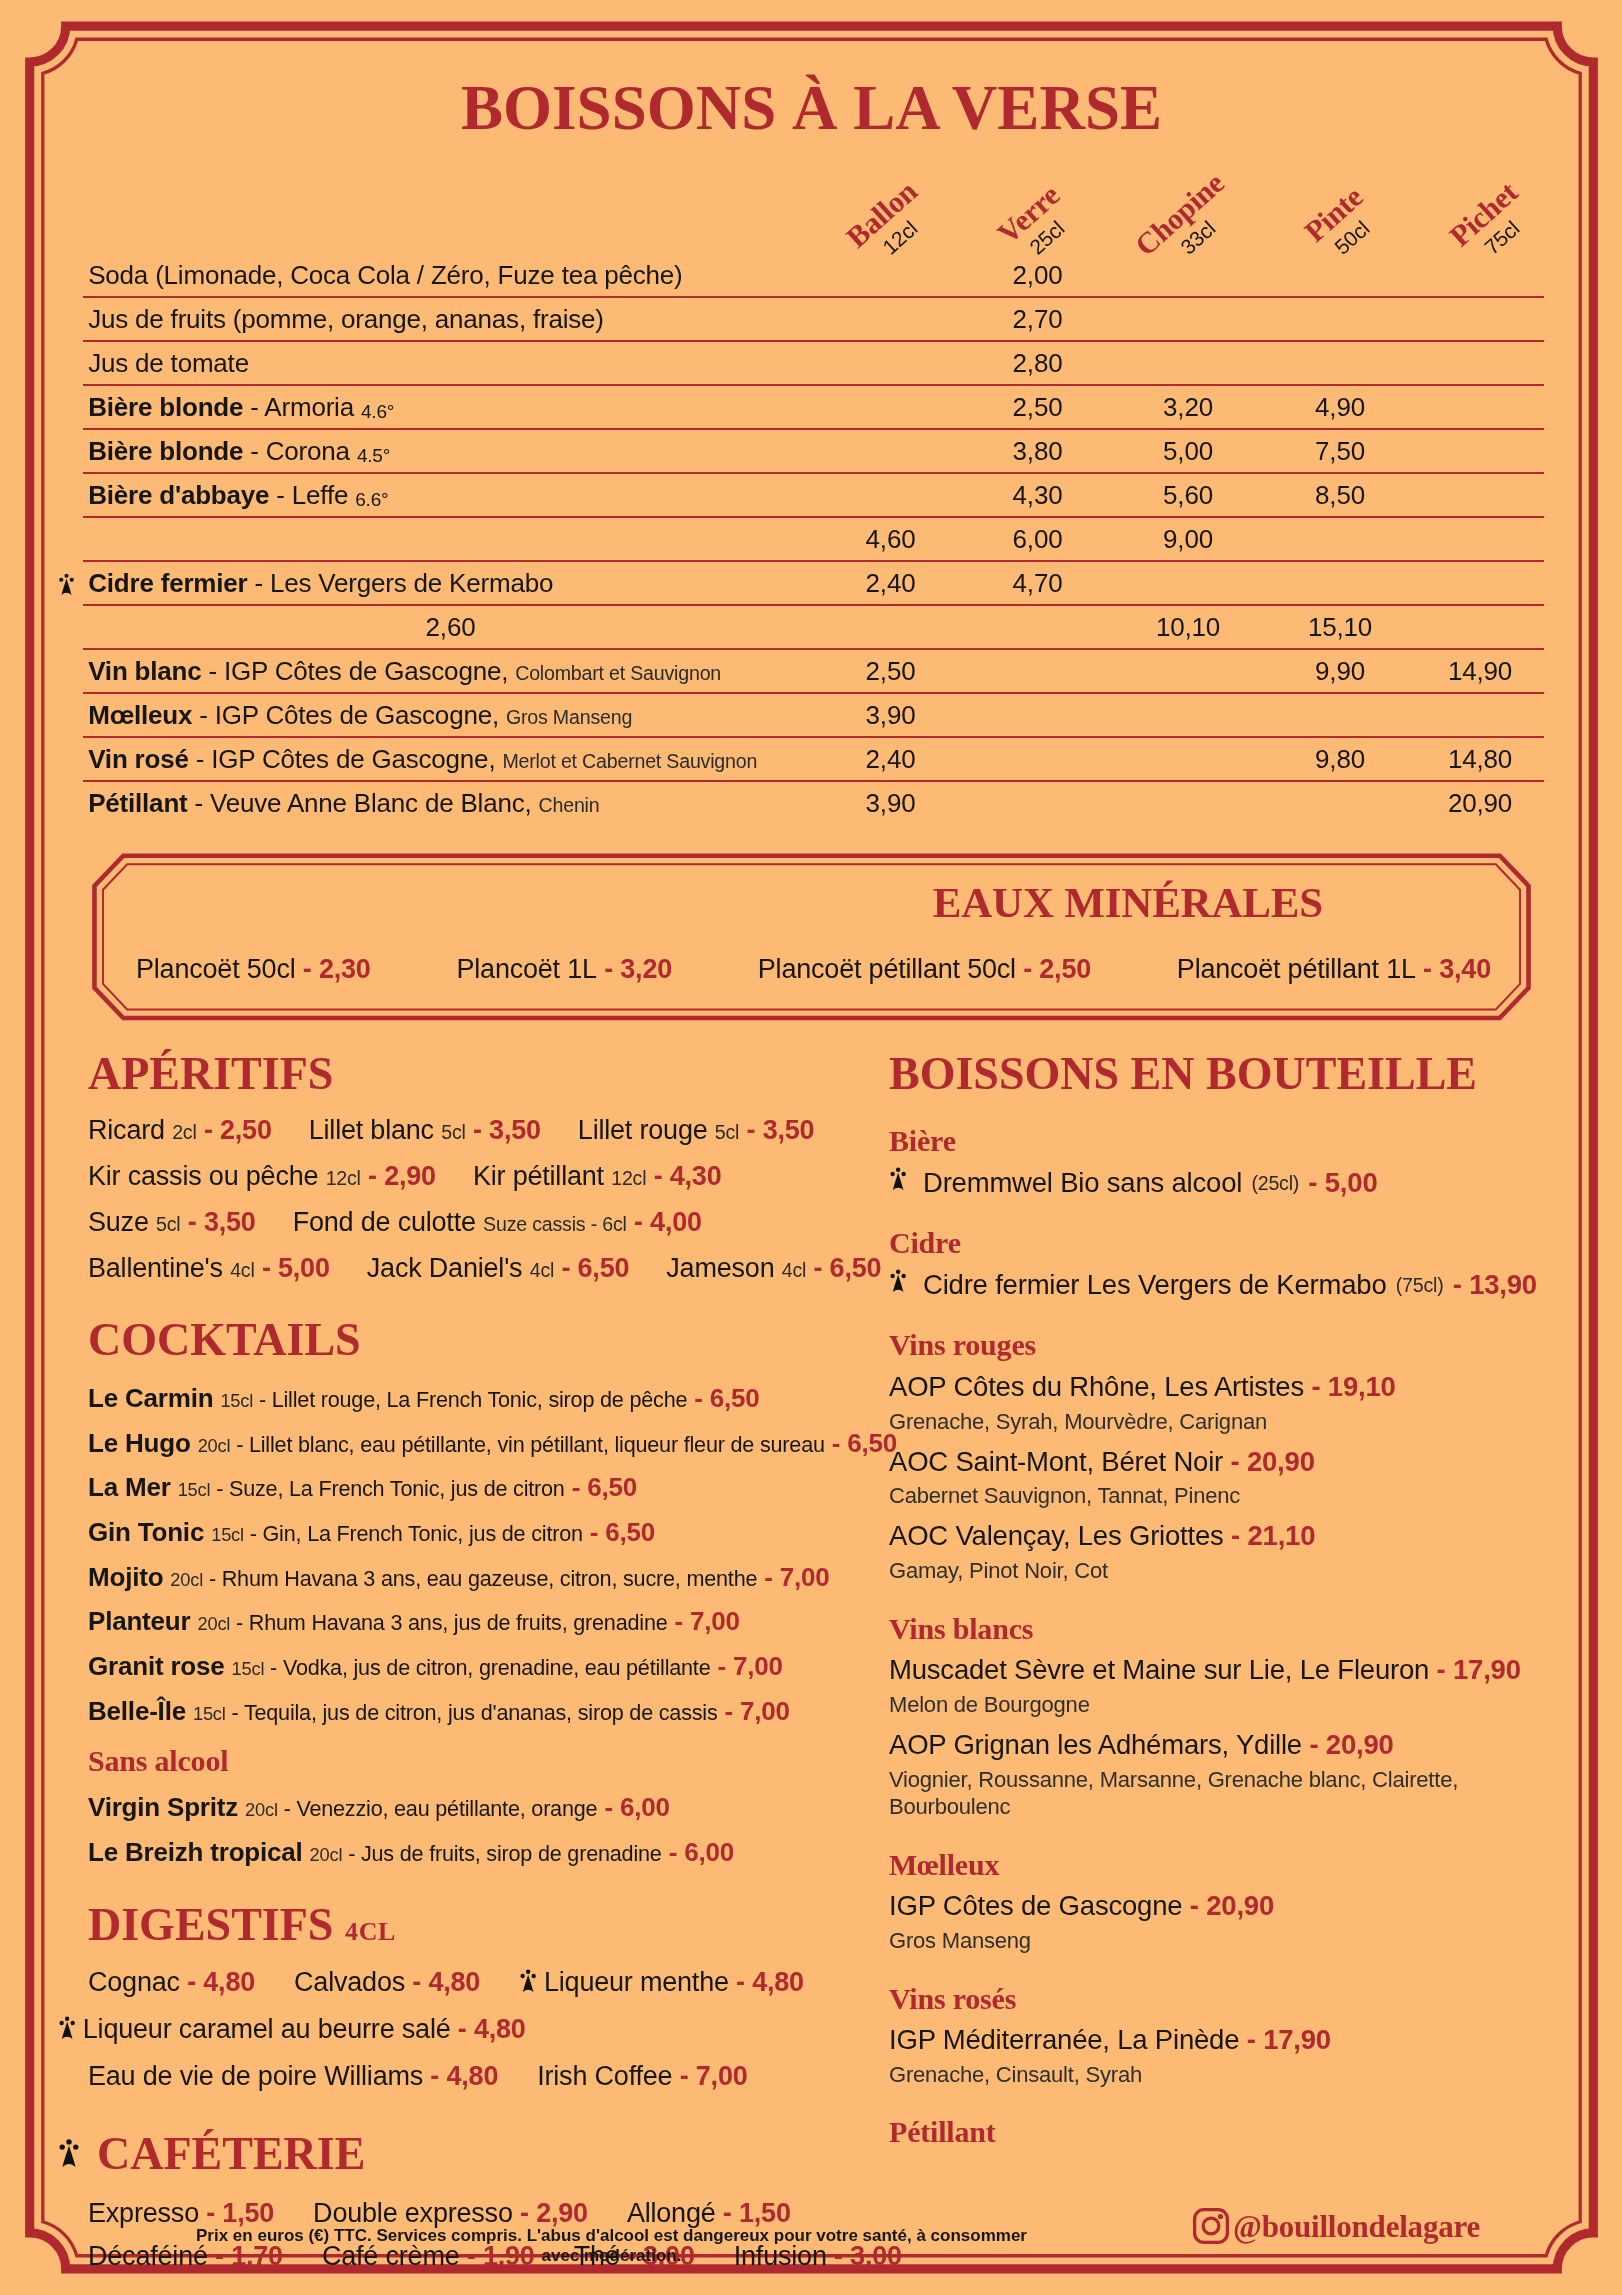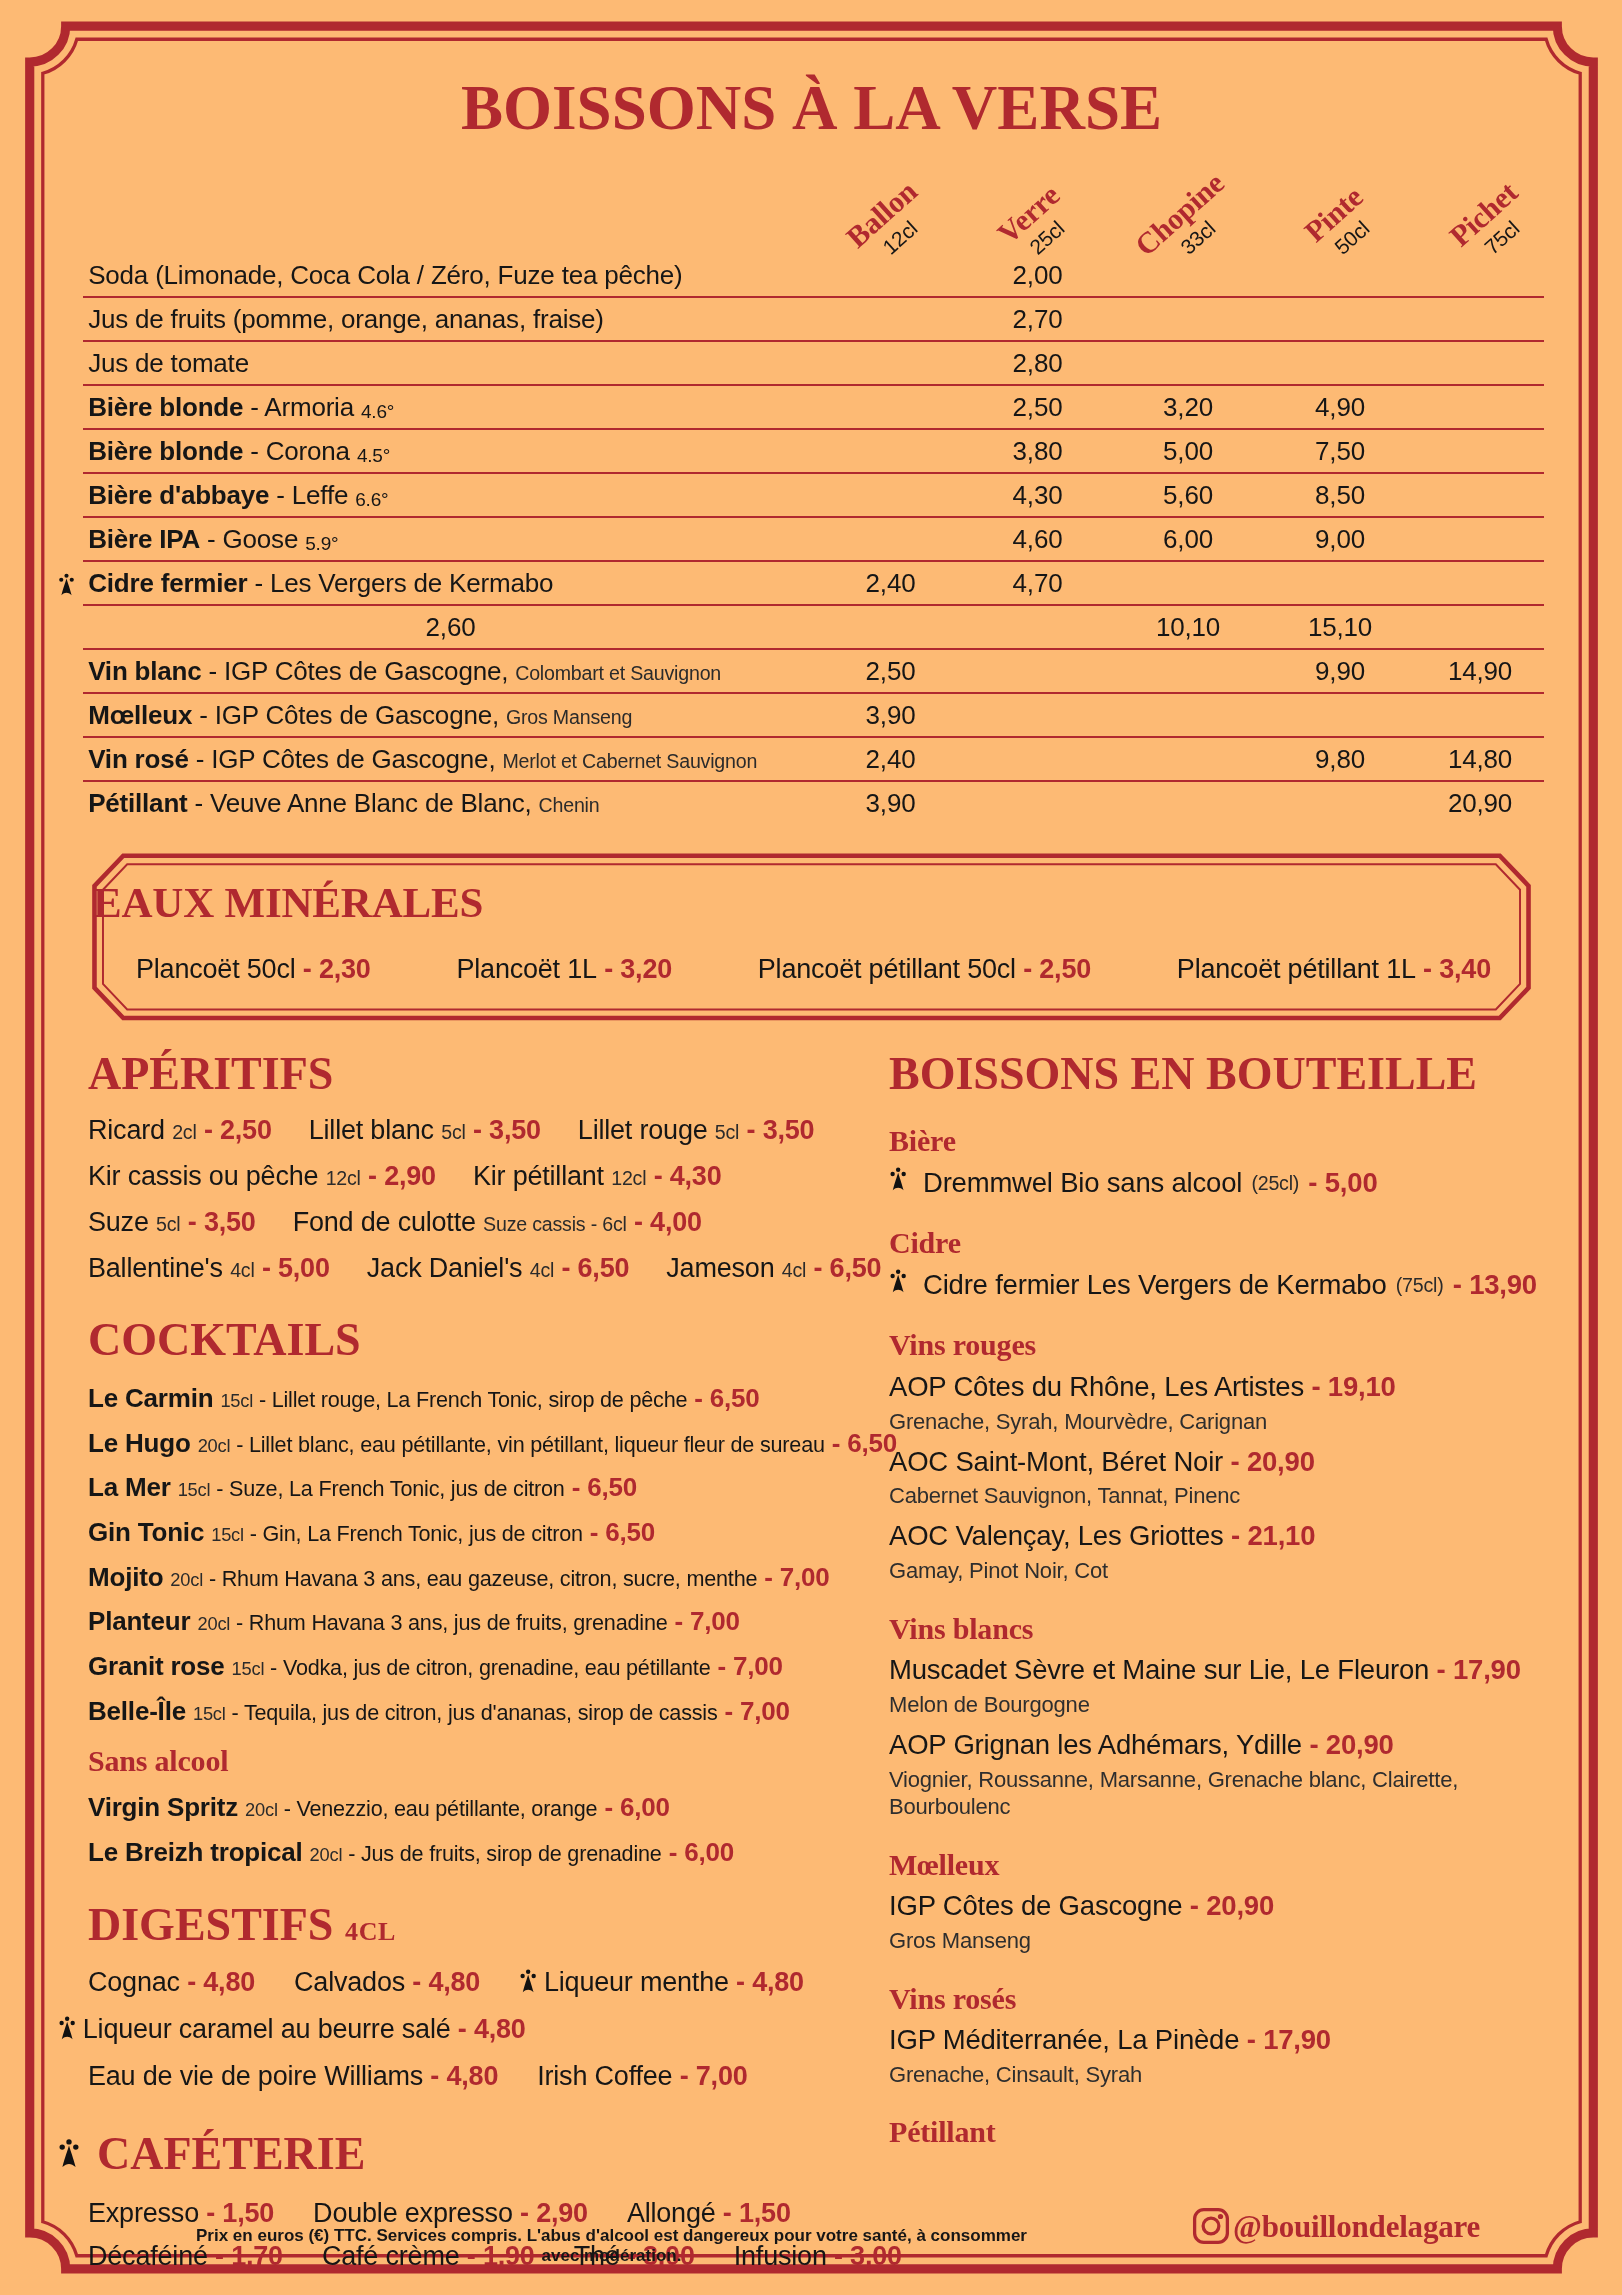--- a/index.html
+++ b/index.html
@@ -26,21 +26,21 @@
         align-items:center;height:42px;border-bottom:2.6px solid var(--red);}
   .vrow:last-child{border-bottom:none;}
   .vrow .desc{position:relative;font-size:26px;white-space:nowrap;padding-left:5.2px;}
   .vrow .desc b{font-weight:700;}
   .vrow .desc .lgt{font-size:19.6px;color:#2b2b2b;}
   .vrow .desc .deg{font-size:19px;position:relative;top:2px;}
   .vrow .pc{font-size:26px;text-align:center;}
   .row-ermine{position:absolute;left:-25px;top:5.2px;}
 
   
-  .eaux-title{position:absolute;left:93px;top:881px;width:1230px;text-align:left;
+  .eaux-title{position:absolute;left:93px;top:881px;width:1230px;text-align:right;
       font-family:"Liberation Serif",serif;font-weight:700;font-size:43px;line-height:1;
       color:var(--red);}
   .eaux-items{position:absolute;left:136px;top:954px;width:1355px;display:flex;
       justify-content:space-between;font-size:27px;white-space:nowrap;}
 
   .rp{color:var(--red);font-weight:700;}
   .sz{font-size:19.6px;color:#2b2b2b;}
 
   
   .leftcol{position:absolute;left:88px;top:1051px;width:775px;}
@@ -154,21 +154,20 @@
       </div>
       <div class="vrow">
         <div class="cell desc"><b>Bière d'abbaye</b><span> - Leffe </span><span class="deg">6.6°</span></div>
         <div class="pc"></div>
         <div class="pc">4,30</div>
         <div class="pc">5,60</div>
         <div class="pc">8,50</div>
         <div class="pc"></div>
       </div>
       <div class="vrow">
-        <div class="cell desc"><b>Bière IPA</b><span> - Goose </span><span class="deg">5.9°</span></div>
         <div class="pc"></div>
         <div class="pc">4,60</div>
         <div class="pc">6,00</div>
         <div class="pc">9,00</div>
         <div class="pc"></div>
       </div>
       <div class="vrow">
         <div class="cell desc"><span class="row-ermine"><svg width="17" height="25" viewBox="0 0 22 32">
               <g fill="#111">
                 <circle cx="11" cy="3.4" r="2.7"></circle>

